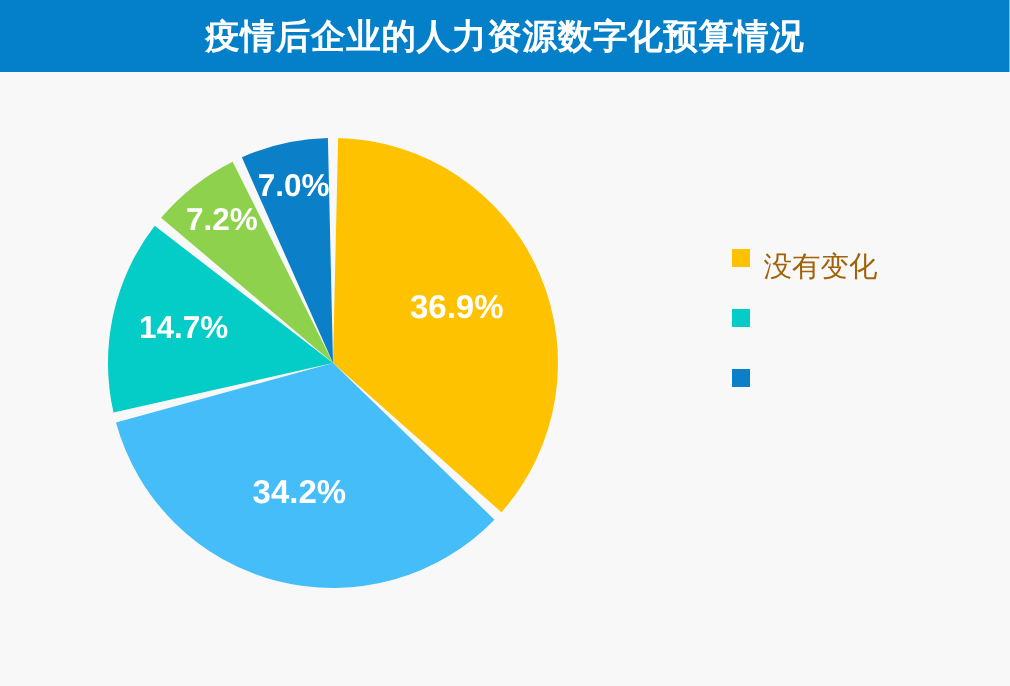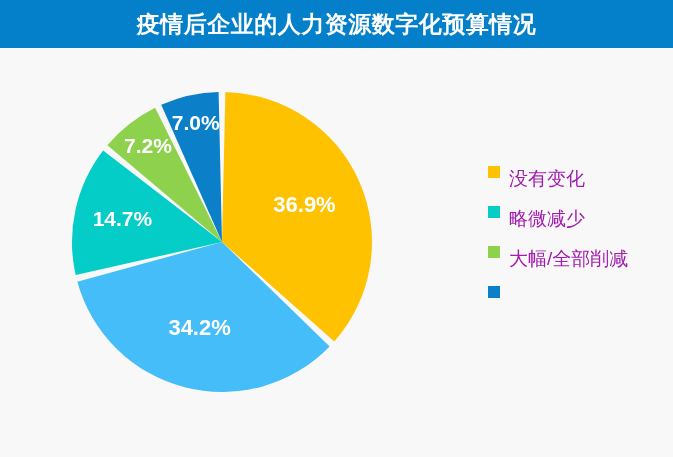--- a/index.html
+++ b/index.html
@@ -76,21 +76,21 @@
     align-items: center;
     height: 40px;
   }
   .legend-swatch {
     width: 12px;
     height: 12px;
     flex: 0 0 12px;
     margin-right: 9px;
   }
   .legend-label {
-    color: #a21caf;
+    color: #a16207;
     font-size: 19px;
     line-height: 1;
     white-space: nowrap;
     margin-top: 12px;
   }
 </style>
 </head>
 <body>
 
 <div id="chart-root">
@@ -118,24 +118,19 @@
     </svg>
   </div>
 
   <div id="legend">
       <div class="legend-item">
         <span class="legend-swatch" style="background: rgb(255, 194, 0);"></span>
         <span class="legend-label">没有变化</span>
       </div>
       <div class="legend-item">
         <span class="legend-swatch" style="background: rgb(4, 204, 198);"></span>
-        <span class="legend-label">略微减少</span>
-      </div>
-      <div class="legend-item">
-        <span class="legend-swatch" style="background: rgb(141, 209, 77);"></span>
-        <span class="legend-label">大幅/全部削减</span>
       </div>
       <div class="legend-item">
         <span class="legend-swatch" style="background: rgb(11, 127, 200);"></span>
       </div>
     </div>
 
 </div>
 
 </body></html>

